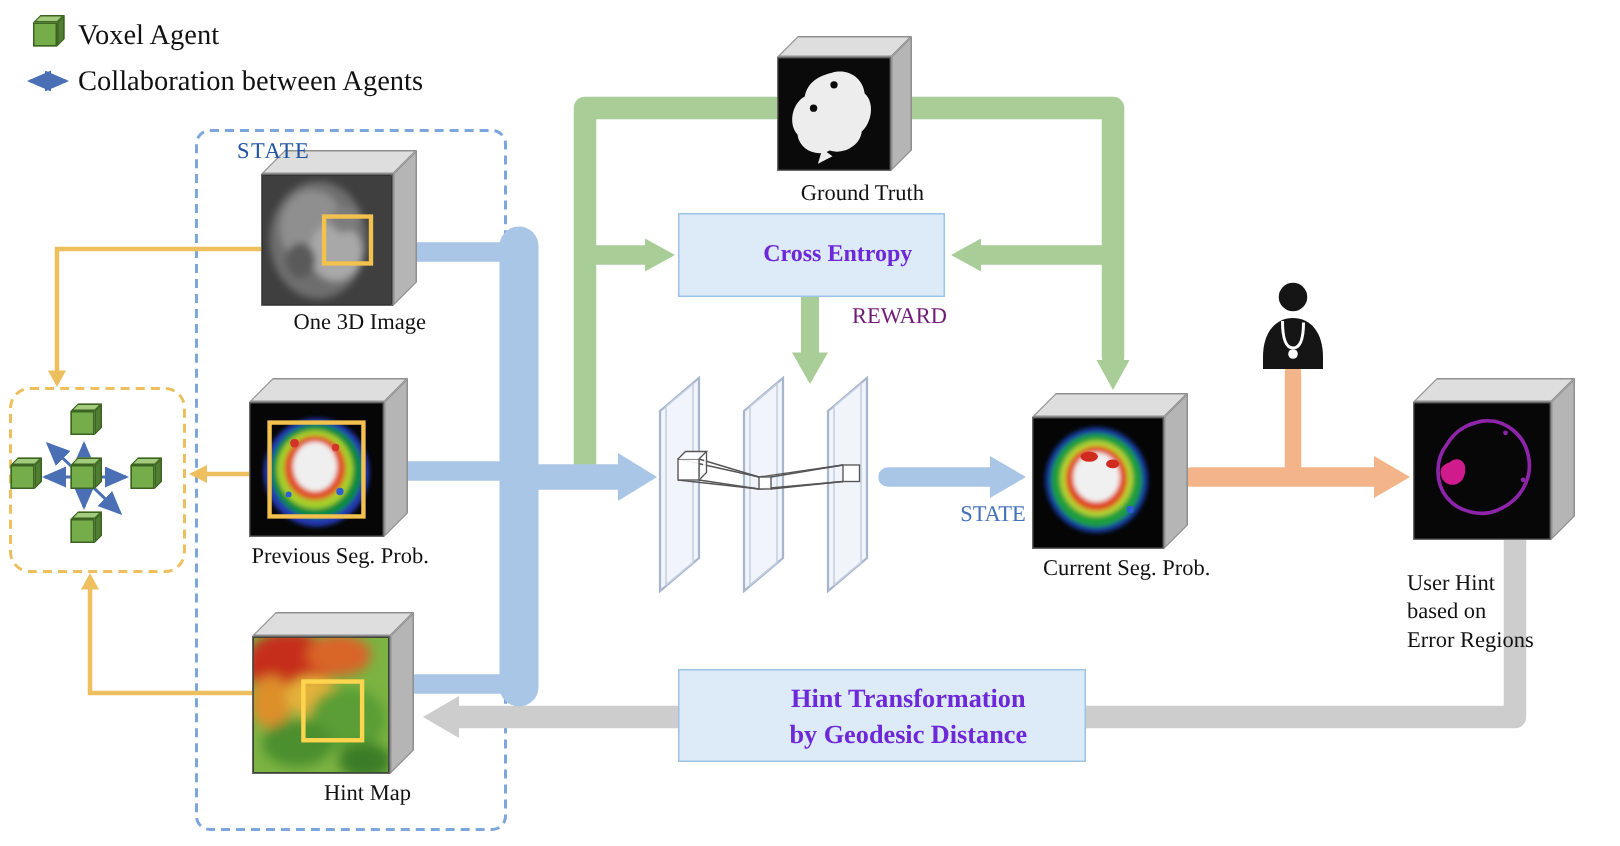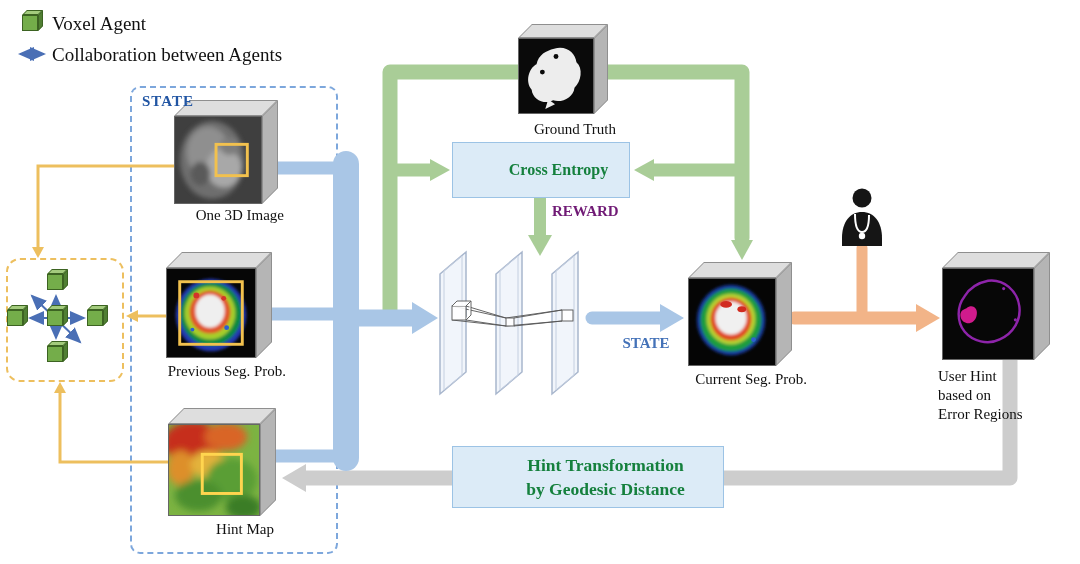--- a/index.html
+++ b/index.html
@@ -7,36 +7,36 @@
   body { font-family: "Liberation Serif", "DejaVu Serif", serif; }
   #stage { position: relative; width: 1080px; height: 564px; background: #fff; overflow: hidden; }
 
   .dashed-box { position: absolute; z-index: 1; }
   .state-box { left: 130px; top: 86px; width: 208px; height: 468px; border: 2px dashed #7da7dc; border-radius: 10px; }
   .voxel-box { left: 6px; top: 258px; width: 118px; height: 124px; border: 2.5px dashed #edbf5e; border-radius: 14px; }
 
   #arrows { position: absolute; left: 0; top: 0; z-index: 2; }
   #fcn { position: absolute; left: 420px; top: 240px; z-index: 3; }
 
-  .infobox { position: absolute; z-index: 3; background: #dcebf7; border: 1.5px solid #9cc3e5; display: flex; flex-direction: column; justify-content: center; text-align: center; font-weight: bold; color: #15803d; padding-left: 35px; }
+  .infobox { position: absolute; z-index: 3; background: #dcebf7; border: 1.5px solid #9cc3e5; display: flex; flex-direction: column; justify-content: center; text-align: center; font-weight: bold; color: #6d28d9; padding-left: 35px; }
   #ce-box { left: 452px; top: 142px; width: 178px; height: 56px; font-size: 16px; line-height: 1.35; }
   #ht-box { left: 452px; top: 446px; width: 272px; height: 62px; font-size: 17.5px; line-height: 1.4; }
 
   .cube { position: absolute; z-index: 4; }
   .c-top  { position: absolute; left: 0; top: 0; width: var(--w); height: var(--d); background: #dedede; border: 1px solid #8f8f8f; transform: skewX(-45deg); transform-origin: bottom left; }
   .c-side { position: absolute; left: var(--w); top: var(--d); width: var(--d); height: var(--h); background: #b5b5b5; border: 1px solid #8f8f8f; transform: skewY(-45deg); transform-origin: top left; }
   .c-front{ position: absolute; left: 0; top: var(--d); width: var(--w); height: var(--h); border: 1px solid #666; overflow: hidden; background: #000; }
   .c-front svg { position: absolute; inset: 0; width: 100%; height: 100%; display: block; }
   .cube.voxel .c-top  { background: #a3cb7d; border-color: #3c6322; }
   .cube.voxel .c-side { background: #507f33; border-color: #3c6322; }
   .cube.voxel .c-front{ background: #74ad4a; border-color: #3c6322; }
 
   .lbl { position: absolute; z-index: 5; font-size: 15px; color: #111; text-align: right; line-height: 1.25; }
   .lbl.left { text-align: left; line-height: 1.28; }
-  .flow-lbl { position: absolute; z-index: 5; font-weight: bold; font-size: 15px; line-height: 1.2; }
+  .flow-lbl { position: absolute; z-index: 5; font-weight: normal; font-size: 15px; line-height: 1.2; margin-left: 16px; }
   .legend-text { position: absolute; z-index: 5; font-size: 19px; color: #111; }
   #doctor, #legend-arrow { position: absolute; z-index: 5; }
 </style>
 </head>
 <body>
 
 <div id="stage">
 
   <div class="dashed-box state-box"></div>
   <div class="dashed-box voxel-box"></div>
@@ -309,21 +309,21 @@
   <div class="flow-lbl" style="left:142px;top:92px;color:#2155a3;letter-spacing:1px">STATE</div>
   <div class="lbl" style="left:154px;top:206px;width:130px">One 3D Image</div>
   <div class="lbl" style="left:136px;top:362px;width:150px">Previous Seg. Prob.</div>
   <div class="lbl" style="left:154px;top:520px;width:120px">Hint Map</div>
   <div class="lbl" style="left:496px;top:120px;width:120px">Ground Truth</div>
   <div class="lbl" style="left:657px;top:370px;width:150px">Current Seg. Prob.</div>
 
   <div class="lbl" style="left:450px;top:410px;width:140px">
   </div>
 
-  <div class="lbl left" style="left:938px;top:367px;width:100px">
+  <div class="lbl left" style="left:938px;top:380px;width:100px">
     <div>User Hint</div>
     <div>based on</div>
     <div>Error Regions</div>
   </div>
 
   <div class="flow-lbl" style="left:552px;top:202px;color:#701a75">REWARD</div>
   <div class="flow-lbl" style="left:604px;top:334px;width:84px;text-align:center;color:#4472b8">STATE</div>
 
 </div>
 

